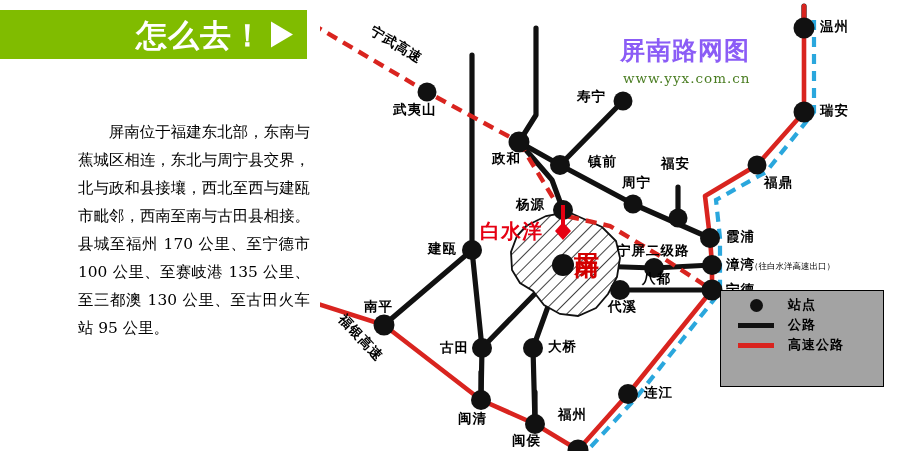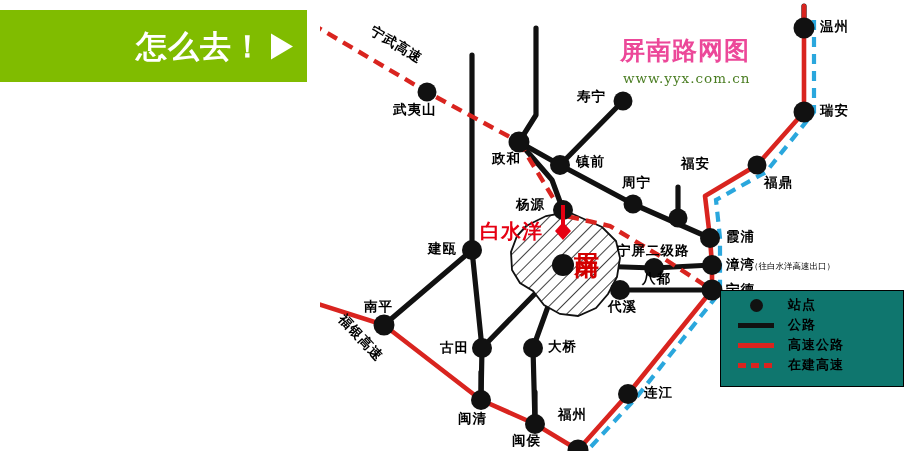--- a/index.html
+++ b/index.html
@@ -5,21 +5,21 @@
   html,body{margin:0;padding:0;}
   body{
     width:905px;height:451px;background:#ffffff;
     font-family:"DejaVu Sans","Liberation Sans",sans-serif;
     overflow:hidden;position:relative;
   }
   #root{position:relative;width:905px;height:451px;}
 
   
   .banner{
-    position:absolute;left:0;top:10px;width:307px;height:72px;
+    position:absolute;left:0;top:10px;width:307px;height:49px;
     background:var(--green,#80bc00);
   }
   .banner-inner{
     position:absolute;right:14px;top:50%;transform:translateY(-50%);
     display:flex;align-items:center;gap:4px;
   }
   .banner-text{
     color:#ffffff;font-size:31px;font-weight:bold;letter-spacing:1px;
     font-family:"DejaVu Sans","Liberation Sans",sans-serif;line-height:1;
   }
@@ -35,21 +35,21 @@
     text-align:justify;text-indent:2em;
     text-justify:inter-character;
   }
 
   
   .map{position:absolute;left:320px;top:0;width:585px;height:451px;}
   .map svg{display:block;}
 
   .maptitle{
     position:absolute;left:300px;top:34px;
-    font-size:25px;font-weight:bold;color:#ec4899;
+    font-size:25px;font-weight:bold;color:#8b5cf6;
     font-family:Liberation Sans, sans-serif;
     letter-spacing:1px;white-space:nowrap;
   }
   .mapurl{
     position:absolute;left:303px;top:70px;
     font-size:13.5px;color:#4a7d22;letter-spacing:1px;
     font-family:"DejaVu Serif","Liberation Serif",serif;white-space:nowrap;
   }
 
   .lbl{
@@ -67,22 +67,22 @@
     line-height:1.04;letter-spacing:0;
   }
   .baishuiyang{
     position:absolute;color:#e60012;font-size:20px;font-weight:bold;
     font-family:"DejaVu Sans","Liberation Sans",sans-serif;
     letter-spacing:1px;white-space:nowrap;
   }
 
   
   .legend{
-    position:absolute;left:400px;top:290px;width:184px;height:97px;
-    border:1.6px solid #000;background:#0f766e;box-sizing:border-box;
+    position:absolute;left:400px;top:290px;width:164px;height:97px;
+    border:1.6px solid #000;background:#a3a3a3;box-sizing:border-box;
   }
   .legend-row{
     display:flex;align-items:center;height:18px;margin-top:2px;padding-left:14px;
   }
   .legend-row:first-child{margin-top:5px;}
   .legend-key{width:42px;display:flex;align-items:center;justify-content:center;}
   .lk-dot{width:13px;height:13px;border-radius:50%;background:#111;}
   .lk-solid-black{width:36px;height:5px;background:#111;}
   .lk-solid-red{width:36px;height:5px;background:#d9241f;}
   .lk-dash-red{width:36px;height:5px;
@@ -99,20 +99,21 @@
 
 <div id="root">
 
   <div class="banner">
     <div class="banner-inner">
       <span class="banner-text">怎么去！</span>
       <span class="banner-tri"></span>
     </div>
   </div>
 
+  <div class="intro">屏南位于福建东北部，东南与蕉城区相连，东北与周宁县交界，北与政和县接壤，西北至西与建瓯市毗邻，西南至南与古田县相接。县城至福州 170 公里、至宁德市 100 公里、至赛岐港 135 公里、至三都澳 130 公里、至古田火车站 95 公里。</div>
 
   <div class="map">
 
     <svg width="585" height="451" viewBox="0 0 585 451">
       <defs>
         <pattern id="hatch" patternUnits="userSpaceOnUse" width="9" height="9" patternTransform="rotate(45)">
           <rect width="9" height="9" fill="#ffffff"></rect>
           <line x1="0" y1="0" x2="0" y2="9" stroke="#111" stroke-width="1.6"></line>
         </pattern>
       </defs>
@@ -220,23 +221,23 @@
     <div class="mapurl">www.yyx.com.cn</div>
 
     <div class="lbl" style="left:55px;top:24px;transform:rotate(31deg);transform-origin:0 0;">宁武高速</div>
     <div class="lbl" style="left:26px;top:312px;transform:rotate(47deg);transform-origin:0 0;">福银高速</div>
     <div class="lbl" style="left:297px;top:244px;">宁屏二级路</div>
     <div class="lbl small" style="left:430px;top:262px;">（往白水洋高速出口）</div>
 
     <div class="lbl" style="left:73px;top:103px;">武夷山</div>
     <div class="lbl" style="left:172px;top:152px;">政和</div>
     <div class="lbl" style="left:257px;top:90px;">寿宁</div>
-    <div class="lbl" style="left:256px;top:155px;">镇前</div>
+    <div class="lbl" style="left:268px;top:155px;">镇前</div>
     <div class="lbl" style="left:302px;top:176px;">周宁</div>
-    <div class="lbl" style="left:341px;top:157px;margin-left:20px;">福安</div>
+    <div class="lbl" style="left:341px;top:157px;">福安</div>
     <div class="lbl" style="left:196px;top:198px;">杨源</div>
     <div class="lbl" style="left:108px;top:242px;">建瓯</div>
     <div class="lbl" style="left:44px;top:300px;">南平</div>
     <div class="lbl" style="left:120px;top:341px;">古田</div>
     <div class="lbl" style="left:228px;top:340px;">大桥</div>
     <div class="lbl" style="left:138px;top:412px;text-align:right;">闽清</div>
     <div class="lbl" style="left:192px;top:434px;">闽侯</div>
     <div class="lbl" style="left:238px;top:408px;">福州</div>
 
     <div class="lbl" style="left:324px;top:386px;">连江</div>
@@ -264,22 +265,16 @@
             <span class="lk-solid-black"></span>
           </span>
         <span class="legend-txt">公路</span>
       </div>
       <div class="legend-row">
         <span class="legend-key">
             <span class="lk-solid-red"></span>
           </span>
         <span class="legend-txt">高速公路</span>
       </div>
-      <div class="legend-row">
-        <span class="legend-key">
-            <span class="lk-dash-red"></span>
-          </span>
-        <span class="legend-txt">在建高速</span>
-      </div>
     </div>
 
   </div>
 </div>
 
 </body></html>

